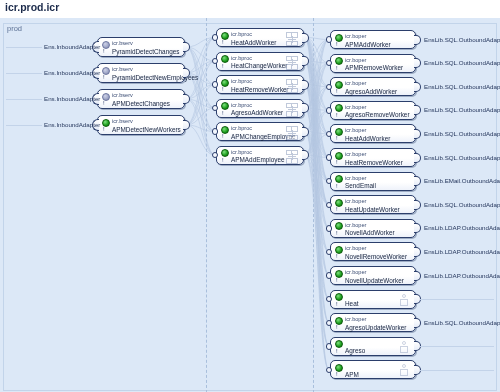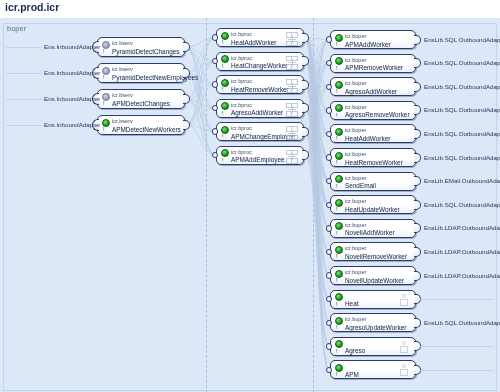--- a/index.html
+++ b/index.html
@@ -145,21 +145,21 @@
 
 <div id="app">
 
   <div class="title-bar">
     <div class="title-text">icr.prod.icr</div>
   </div>
 
   <div class="canvas">
 
     <div class="prod-box"></div>
-    <div class="prod-label">boper</div>
+    <div class="prod-label">prod</div>
 
     <div class="vsep" style="left:206px;"></div>
     <div class="vsep" style="left:313px;"></div>
 
     <svg class="links" viewBox="0 0 500 375">
       <g id="links-g">
           <path d="M186,29 C200.5,29 200.5,19.5 215,19.5"></path>
           <path d="M186,29 C200.5,29 200.5,43 215,43"></path>
           <path d="M186,29 C200.5,29 200.5,66.5 215,66.5"></path>
           <path d="M186,29 C200.5,29 200.5,90 215,90"></path>

